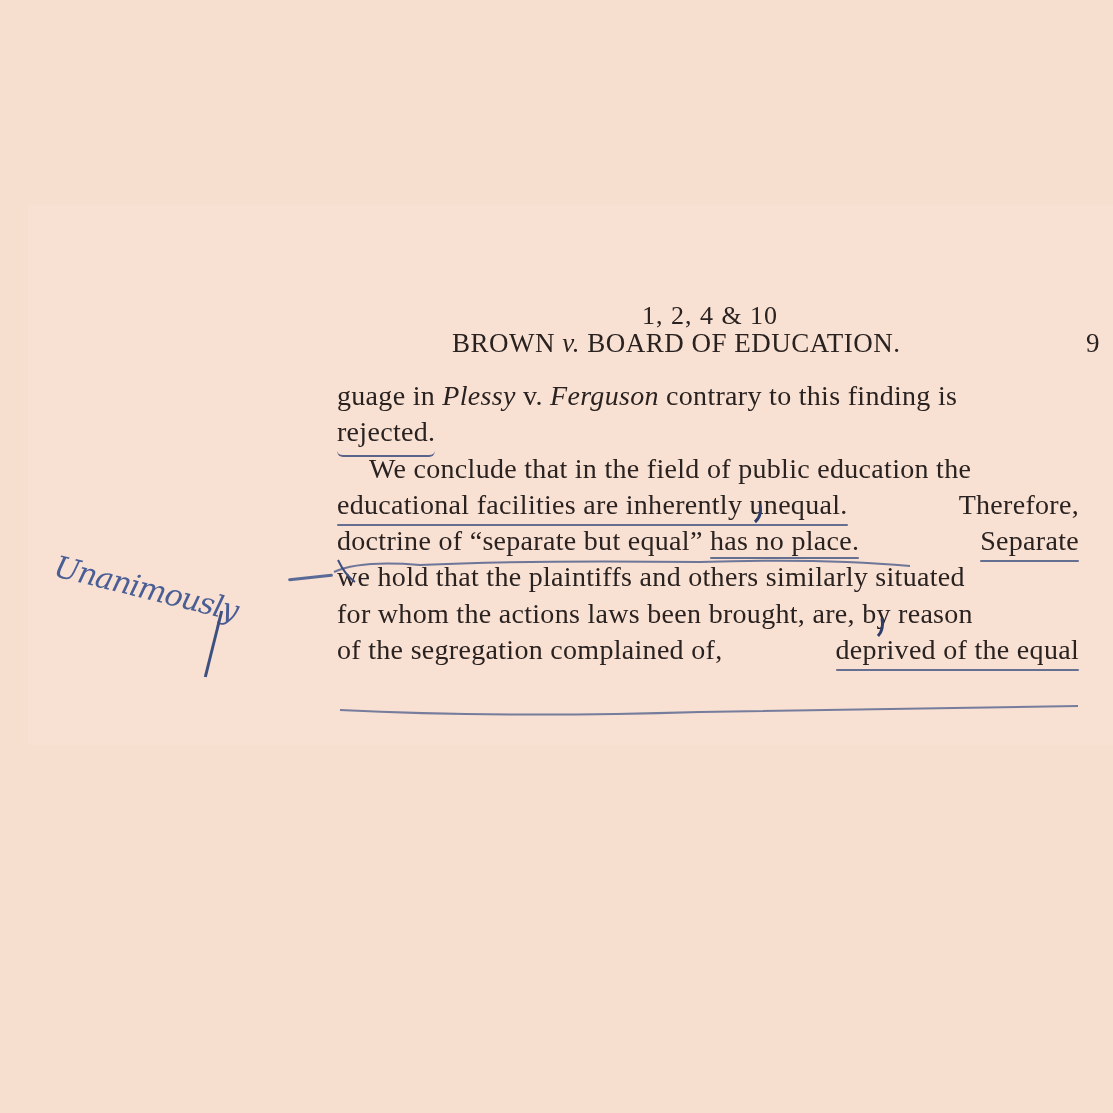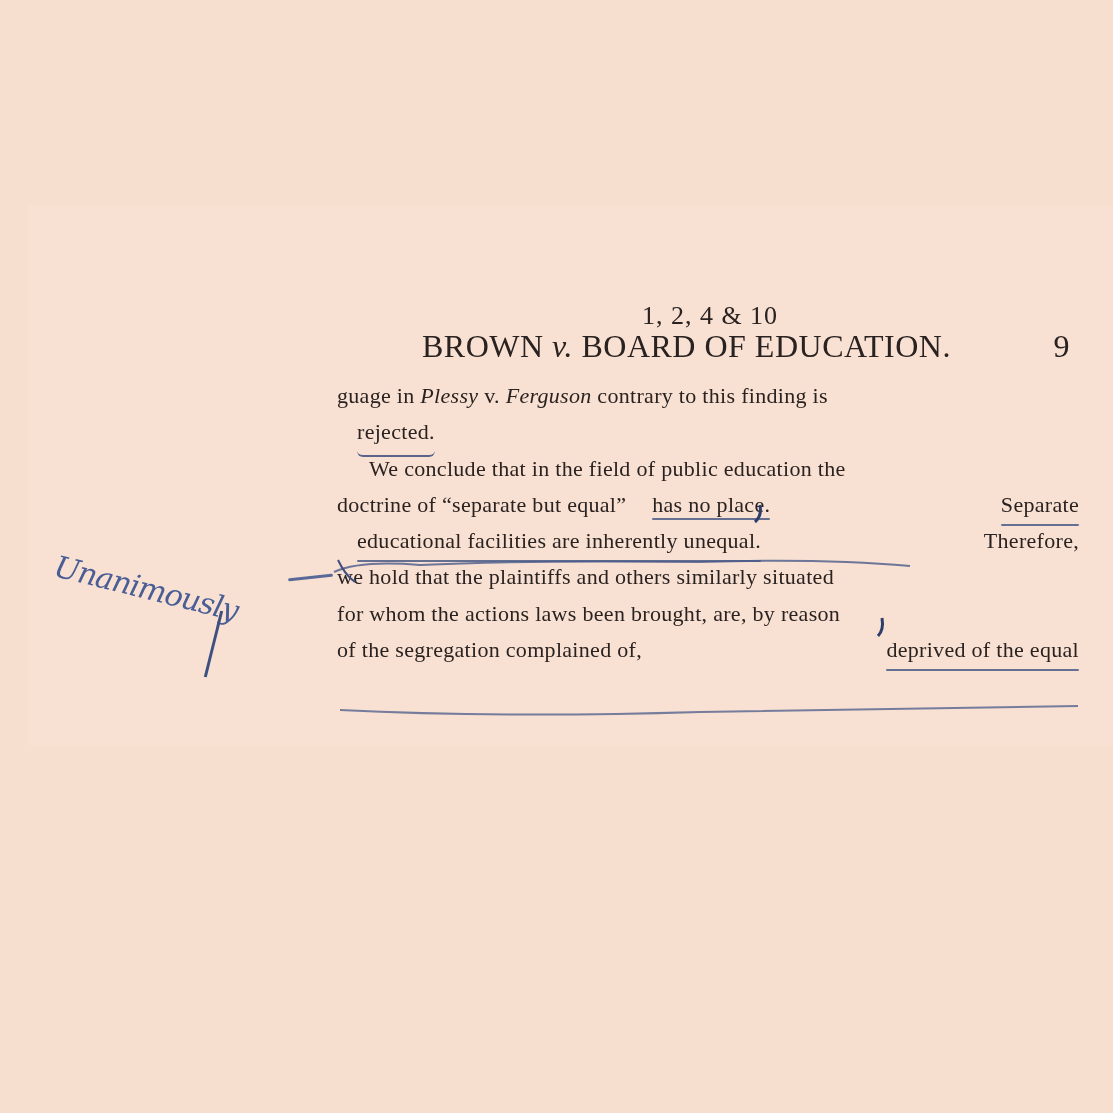--- a/index.html
+++ b/index.html
@@ -13,34 +13,34 @@
   }
   .paper-band {
     position: absolute; left: 28px; top: 205px; width: 1085px; height: 540px;
     background: #f8e1d3;
   }
   .case-numbers {
     position: absolute; left: 560px; top: 272px; width: 300px;
     text-align: center; font-size: 26px; letter-spacing: 1px; margin-top: 29px;
   }
   .running-head {
-    position: absolute; left: 422px; top: 328px; width: 648px;
-    font-size: 32px; letter-spacing: 0.5px;
+    position: absolute; left: 452px; top: 328px; width: 648px;
+    font-size: 27px; letter-spacing: 0.5px;
     display: flex; justify-content: space-between;
   }
   .running-head .v { font-style: italic; }
   .body-text {
     position: absolute; left: 337px; top: 378px; width: 742px;
-    font-size: 22px; line-height: 36.3px; letter-spacing: 0.3px;
+    font-size: 28px; line-height: 36.3px; letter-spacing: 0.3px;
   }
   .line { white-space: nowrap; display: flex; justify-content: space-between; height: 36.3px; }
   .line.last-short { justify-content: flex-start; }
   .line.indent { padding-left: 32px; align-items: center; }
   .i { font-style: italic; }
-  .ul { position: relative; margin-left: 20px; }
+  .ul { position: relative; }
   .ul::after {
     content: ""; position: absolute; left: 0; right: 0; bottom: -3px;
     height: 2px; background: #4a5a85; border-radius: 2px; opacity: 0.85;
   }
   .wavy::after {
     height: 5px; bottom: -6px; background: none;
     border-bottom: 2px solid #3f4e7e; border-radius: 0 0 6px 6px;
   }
   .margin-note {
     position: absolute; left: 55px; top: 548px;
@@ -78,26 +78,26 @@
   <div class="line">
     <span><span>guage in </span><span class="i">Plessy</span><span> v. </span><span class="i">Ferguson</span><span> contrary to this finding is</span></span>
   </div>
   <div class="line last-short">
     <span class="ul wavy">rejected.</span>
   </div>
   <div class="line indent">
     <span>We conclude that in the field of public education the</span>
   </div>
   <div class="line">
+    <span class="ul">educational facilities are inherently unequal.</span>
+    <span>  Therefore,</span>
+  </div>
+  <div class="line">
     <span><span>doctrine of “separate but equal”</span> <span class="ul"> has no place.</span></span>
     <span class="ul">Separate</span>
-  </div>
-  <div class="line">
-    <span class="ul">educational facilities are inherently unequal.</span>
-    <span>  Therefore,</span>
   </div>
   <div class="line">
     <span><span>we</span><span> hold that the plaintiffs and others similarly situated</span></span>
   </div>
   <div class="line">
     <span>for whom the actions laws been brought, are, by reason</span>
   </div>
   <div class="line">
     <span>of the segregation complained of, </span>
     <span class="ul">deprived of the equal</span>

